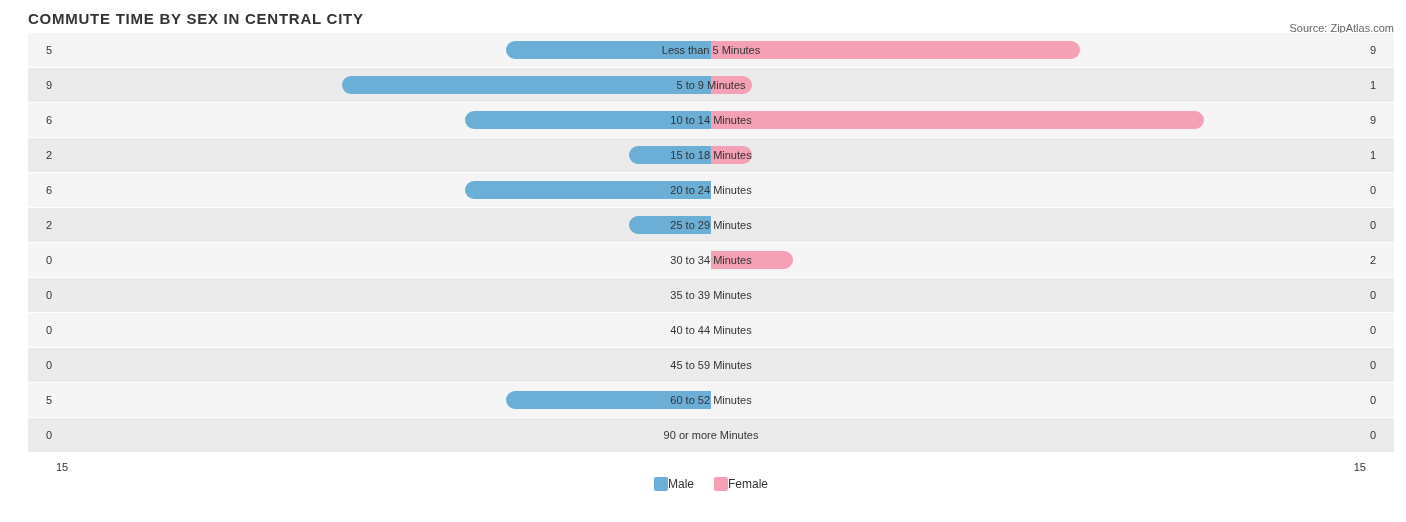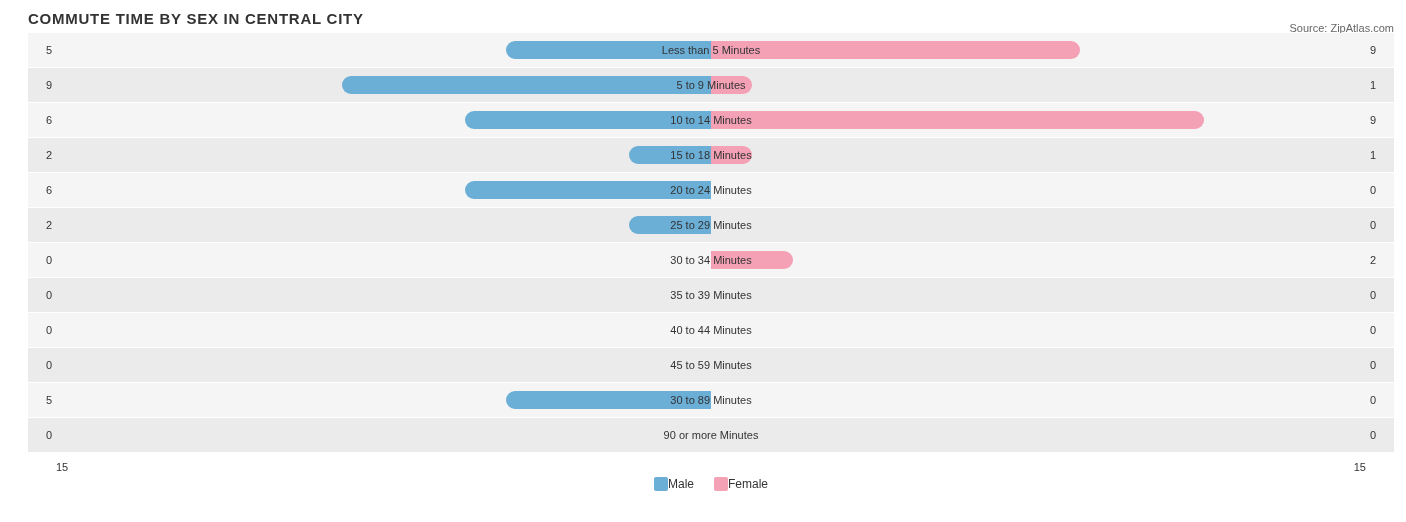--- a/index.html
+++ b/index.html
@@ -220,21 +220,21 @@
       <div class="row">
         <div class="left-val">0</div>
         <div class="bar-section">
           <div class="center-label">45 to 59 Minutes</div>
         </div>
         <div class="right-val">0</div>
       </div>
       <div class="row">
         <div class="left-val">5</div>
         <div class="bar-section">
-          <div class="center-label">30 to 89 Minutes</div>
+          <div class="center-label">60 to 52 Minutes</div>
           <div class="male-bar" style="width: 15.6667%;"></div>
         </div>
         <div class="right-val">0</div>
       </div>
       <div class="row">
         <div class="left-val">0</div>
         <div class="bar-section">
           <div class="center-label">90 or more Minutes</div>
         </div>
         <div class="right-val">0</div>

